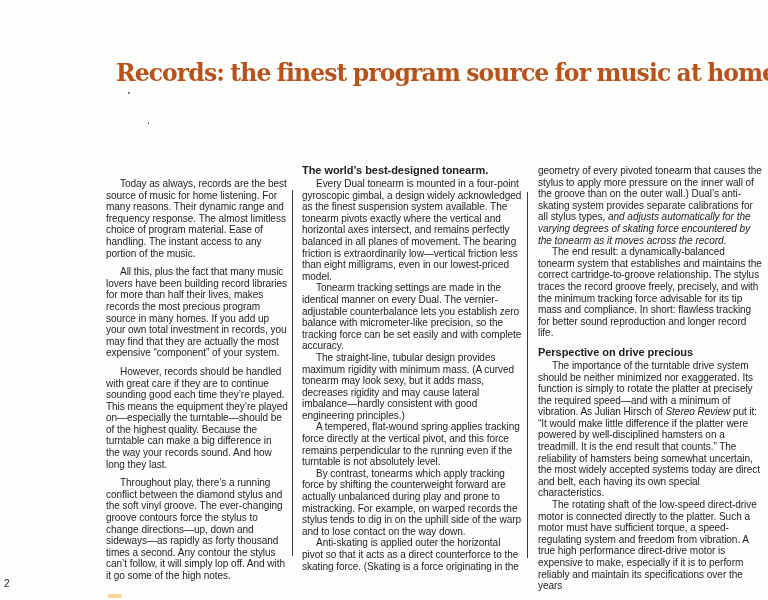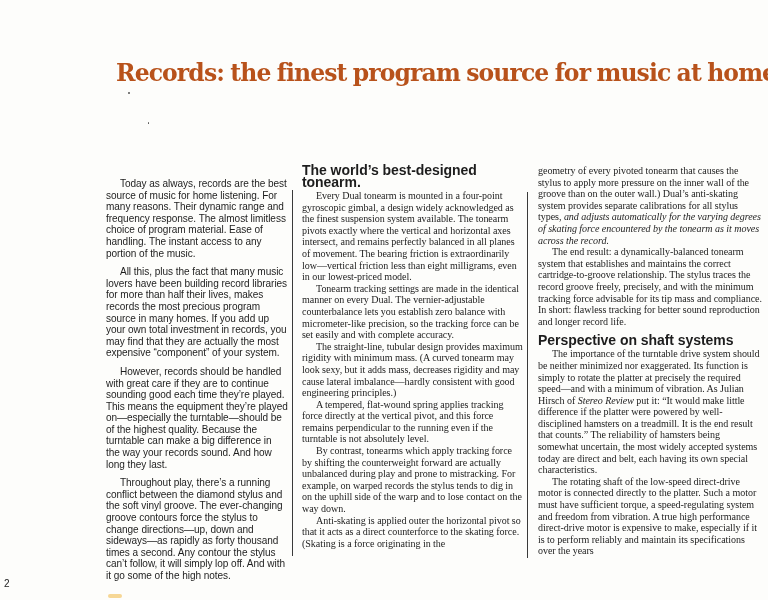--- a/index.html
+++ b/index.html
@@ -25,23 +25,23 @@
     .col {
       position: absolute; top: 178px;
       font-size: 10.05px; line-height: 11.6px;
       letter-spacing: -0.05px;
     }
     .col1 { left: 66px; width: 222px; }
     .col2 { left: 302px; width: 222px; top: 164px; }
     .col3 { left: 538px; width: 224px; top: 165px; }
     .col p { margin: 0 0 0 0; text-indent: 14px; }
     .col1 p { margin-bottom: 7px; margin-left: 40px; }
-    .col2 p, .col3 p { margin-bottom: 0; font-family: Liberation Serif, serif; }
+    .col2 p, .col3 p { margin-bottom: 0; }
     .col h3 {
-      font-size: 14px; font-weight: bold; margin: 0 0 2px 0; line-height: 12px;
+      font-size: 11px; font-weight: bold; margin: 0 0 2px 0; line-height: 12px;
     }
     .col3 h3 { margin-top: 7px; }
     .col3 p.first-cont { text-indent: 0; }
     em { font-style: italic; }
     .divider {
       position: absolute; width: 1px; background: #3a3a3a;
       top: 190px; height: 366px;
     }
     .d1 { left: 292px; }
     .d2 { left: 527px; top: 192px; height: 366px; }
@@ -80,19 +80,19 @@
   <p>A tempered, flat-wound spring applies tracking force directly at the vertical pivot, and this force remains perpendicular to the running even if the turntable is not absolutely level.</p>
   <p>By contrast, tonearms which apply tracking force by shifting the counterweight forward are actually unbalanced during play and prone to mistracking. For example, on warped records the stylus tends to dig in on the uphill side of the warp and to lose contact on the way down.</p>
   <p>Anti-skating is applied outer the horizontal pivot so that it acts as a direct counterforce to the skating force. (Skating is a force originating in the</p>
 </div>
 
 <div class="divider d2"></div>
 
 <div class="col col3">
   <p class="first-cont"><span>geometry of every pivoted tonearm that causes the stylus to apply more pressure on the inner wall of the groove than on the outer wall.) Dual’s anti-skating system provides separate calibrations for all stylus types, </span><em>and adjusts automatically for the varying degrees of skating force encountered by the tonearm as it moves across the record</em><span>.</span></p>
   <p>The end result: a dynamically-balanced tonearm system that establishes and maintains the correct cartridge-to-groove relationship. The stylus traces the record groove freely, precisely, and with the minimum tracking force advisable for its tip mass and compliance. In short: flawless tracking for better sound reproduction and longer record life.</p>
-  <h3>Perspective on shaft systems</h3>
+  <h3>Perspective on drive precious</h3>
   <p><span>The importance of the turntable drive system should be neither minimized nor exaggerated. Its function is simply to rotate the platter at precisely the required speed—and with a minimum of vibration. As Julian Hirsch of </span><em>Stereo Review</em><span> put it: “It would make little difference if the platter were powered by well-disciplined hamsters on a treadmill. It is the end result that counts.” The reliability of hamsters being somewhat uncertain, the most widely accepted systems today are direct and belt, each having its own special characteristics.</span></p>
   <p>The rotating shaft of the low-speed direct-drive motor is connected directly to the platter. Such a motor must have sufficient torque, a speed-regulating system and freedom from vibration. A true high performance direct-drive motor is expensive to make, especially if it is to perform reliably and maintain its specifications over the years</p>
 </div>
 
 <div class="page-num">2</div>
 <div class="smudge"></div>
 
 </body></html>

